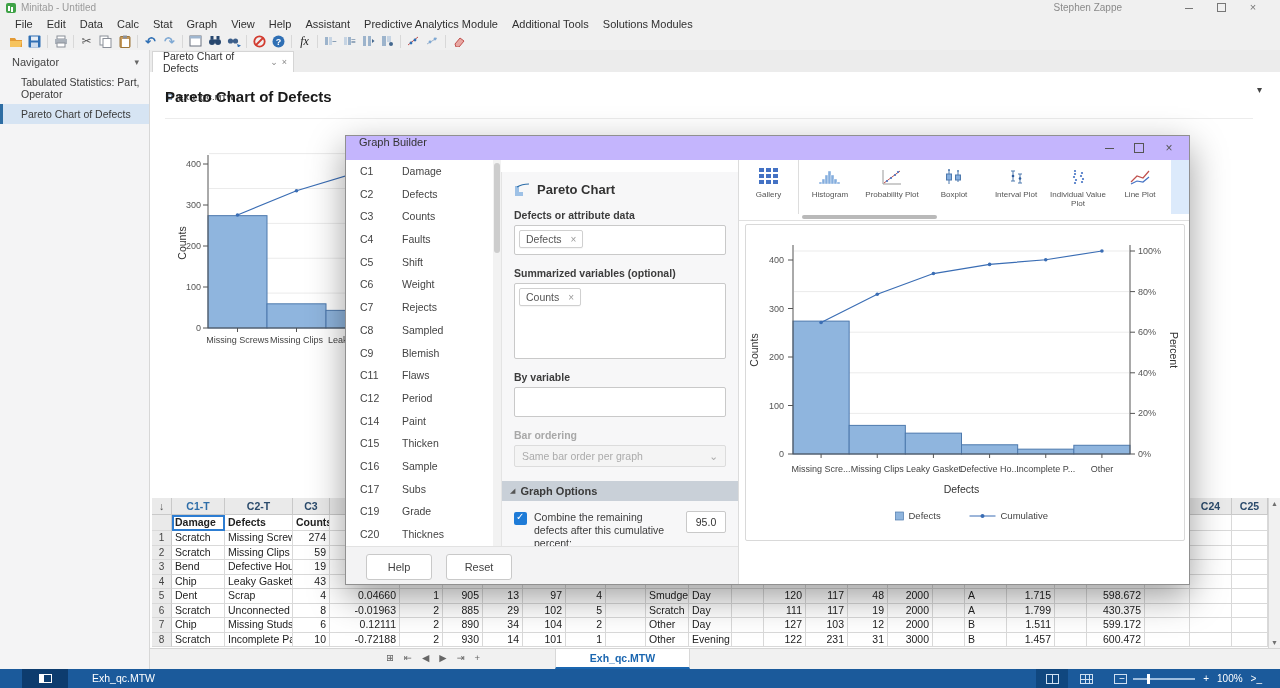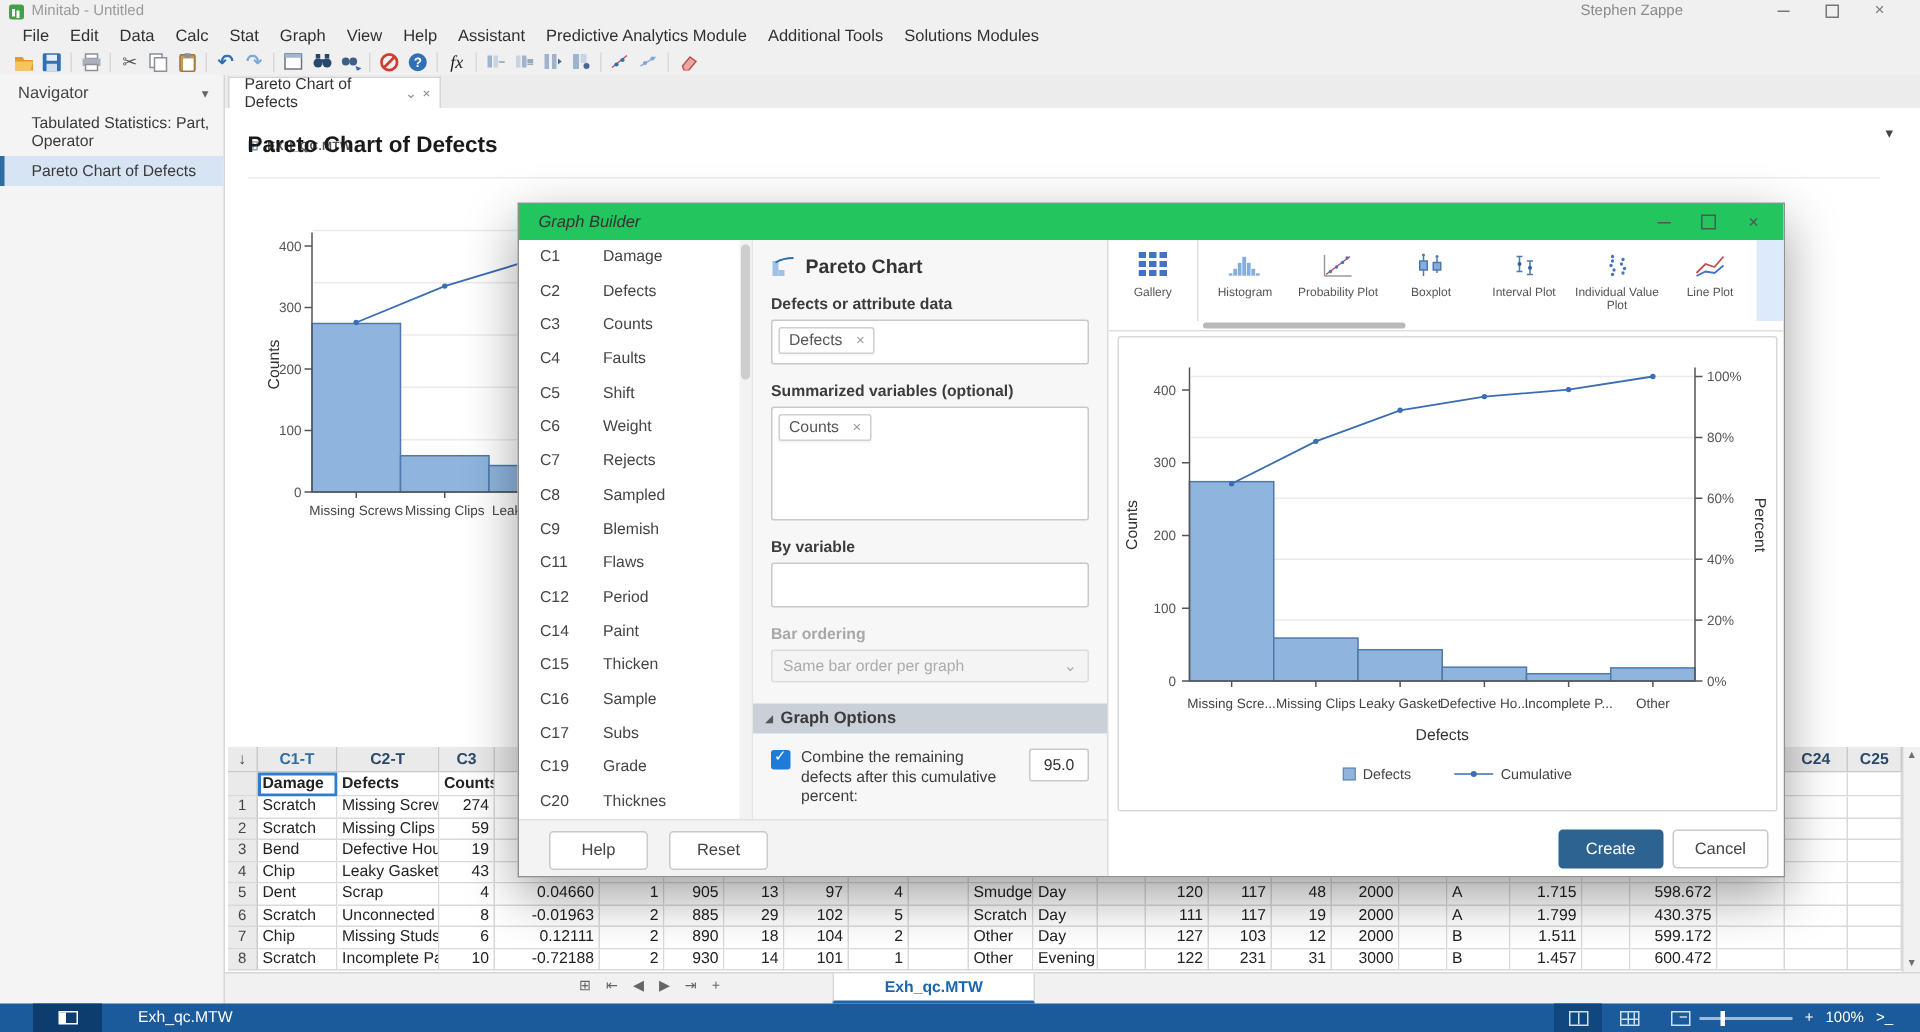--- a/index.html
+++ b/index.html
@@ -85,32 +85,32 @@
   .sb-ico.split .b:after { content:""; position:absolute; left:5px; top:0; width:1px; height:100%; background:#cfe0f2; }
   .sb-ico.grid .b:after { content:""; position:absolute; left:4px; top:0; width:1px; height:100%; background:#cfe0f2; box-shadow:4px 0 0 #cfe0f2; }
   .sb-ico.grid .b:before { content:""; position:absolute; left:0; top:4px; width:100%; height:1px; background:#cfe0f2; }
   #zoomer { position:absolute; right:18px; top:0; height:19px; display:flex; align-items:center; gap:8px; font-size:10px; }
   #zoomer .track { width:62px; height:2px; background:#9dbcdd; position:relative; }
   #zoomer .thumb { position:absolute; left:14px; top:-4px; width:3px; height:10px; background:#fff; }
 
   
   #dialog { left:345px; top:135px; width:845px; height:450px; background:#fff; border:1px solid #909090;
             box-shadow:0 12px 34px rgba(0,0,0,.38); z-index:10; overflow:hidden; }
-  #dlg-title { height:24px; display:flex; align-items:center; padding-left:13px; font-size:11px; color:#333; background:#22c55e;font-style:italic; }
+  #dlg-title { height:24px; display:flex; padding-left:13px; font-size:11px; color:#333; background:#c4b5fd; }
   .dctl { position:absolute; top:2px; width:28px; height:20px; text-align:center; color:#555; font-size:12px; line-height:20px; }
   .dctl.box:after { content:""; display:inline-block; width:8px; height:8px; border:1px solid #555; margin-top:5px; }
   .dctl.dash:after { content:""; display:inline-block; width:9px; border-top:1px solid #555; margin-bottom:3px; }
 
   #dlg-cols { position:absolute; left:0; top:24px; width:147px; height:386px; background:#fff; overflow:hidden; }
   #dlg-cols .crow { height:22.7px; line-height:22.7px; padding-left:14px; font-size:10.5px; color:#444; }
   #dlg-cols .crow .cid { display:inline-block; width:42px; }
   #dlg-colscroll { position:absolute; left:147px; top:24px; width:8px; height:386px; background:#f2f2f2; }
   #dlg-colscroll .thumb { position:absolute; left:1px; top:3px; width:6px; height:90px; background:#cdcdcd; border-radius:3px; }
 
-  #dlg-mid { position:absolute; left:155px; top:24px; width:237px; height:386px; background:#f7f7f8; border-left:1px solid #e4e4e4; padding:0 12px; overflow:hidden; }
+  #dlg-mid { position:absolute; left:155px; top:36px; width:237px; height:386px; background:#f7f7f8; border-left:1px solid #e4e4e4; padding:0 12px; overflow:hidden; }
   #dlg-mid .cth { display:flex; align-items:center; gap:7px; margin-top:10px; font-size:13px; font-weight:bold; color:#333; }
   .flabel { font-size:10.5px; font-weight:bold; color:#3c3c3c; margin:12px 0 4px; }
   .flabel.dis { color:#a8a8a8; }
   .ffield { background:#fff; border:1px solid #c9c9c9; border-radius:2px; padding:4px; }
   .chip { display:inline-flex; align-items:center; border:1px solid #d0d0d0; border-radius:2px; background:#fff;
           padding:2px 6px; font-size:10.5px; color:#555; box-shadow:0 1px 1px rgba(0,0,0,.04); }
   .chip .x { color:#999; margin-left:9px; font-size:10px; }
   .secbar { margin:14px -12px 0; height:20px; background:#c9d0d8; display:flex; align-items:center; padding-left:8px;
             font-size:11px; font-weight:bold; color:#3a3a3a; gap:5px; }
   .secbar .m { font-size:7px; color:#555; }
@@ -596,21 +596,21 @@
         <div class="tc" style="width: 36px; height: 14.5px; line-height: 13.5px;"></div>
       </div>
       <div class="trow">
         <div class="tc g" style="width: 20px; height: 14.5px; line-height: 13.5px; font-size: 10px;">7</div>
         <div class="tc" style="width: 53px; height: 14.5px; line-height: 13.5px;">Chip</div>
         <div class="tc" style="width: 68px; height: 14.5px; line-height: 13.5px;">Missing Studs</div>
         <div class="tc num" style="width: 37px; height: 14.5px; line-height: 13.5px;">6</div>
         <div class="tc num" style="width: 70px; height: 14.5px; line-height: 13.5px;">0.12111</div>
         <div class="tc num" style="width: 43px; height: 14.5px; line-height: 13.5px;">2</div>
         <div class="tc num" style="width: 40px; height: 14.5px; line-height: 13.5px;">890</div>
-        <div class="tc num" style="width: 40px; height: 14.5px; line-height: 13.5px;">18</div>
+        <div class="tc num" style="width: 40px; height: 14.5px; line-height: 13.5px;">34</div>
         <div class="tc num" style="width: 43px; height: 14.5px; line-height: 13.5px;">104</div>
         <div class="tc num" style="width: 40px; height: 14.5px; line-height: 13.5px;">2</div>
         <div class="tc" style="width: 40px; height: 14.5px; line-height: 13.5px;"></div>
         <div class="tc" style="width: 43px; height: 14.5px; line-height: 13.5px;">Other</div>
         <div class="tc" style="width: 43px; height: 14.5px; line-height: 13.5px;">Day</div>
         <div class="tc" style="width: 32px; height: 14.5px; line-height: 13.5px;"></div>
         <div class="tc num" style="width: 42px; height: 14.5px; line-height: 13.5px;">127</div>
         <div class="tc num" style="width: 42px; height: 14.5px; line-height: 13.5px;">103</div>
         <div class="tc num" style="width: 40px; height: 14.5px; line-height: 13.5px;">12</div>
         <div class="tc num" style="width: 45px; height: 14.5px; line-height: 13.5px;">2000</div>
@@ -947,18 +947,14 @@
           <text x="12" y="125" font-size="10.5" fill="#333" transform="rotate(-90 12 125)" text-anchor="middle">Counts</text>
           <text x="424" y="125" font-size="10.5" fill="#333" transform="rotate(90 424 125)" text-anchor="middle">Percent</text>
           <text x="215.5" y="268" font-size="10.5" fill="#333" text-anchor="middle">Defects</text>
           <rect x="149.5" y="287" width="8" height="8" fill="#8fb5de" stroke="#4d79ad" stroke-width="0.7"></rect>
           <text x="162.5" y="294" font-size="9.5" fill="#444">Defects</text>
           <line x1="223.5" y1="291" x2="249.5" y2="291" stroke="#3a6db4"></line>
           <circle cx="236.5" cy="291" r="2" fill="#3a6db4"></circle>
           <text x="254.5" y="294" font-size="9.5" fill="#444">Cumulative</text>
         </svg>
     </div>
-    <div id="dlg-footR">
-      <span class="btn primary" style="min-width:70px">Create</span>
-      <span class="btn" style="min-width:64px">Cancel</span>
-    </div>
   </div>
 </div>
 
 </body></html>

